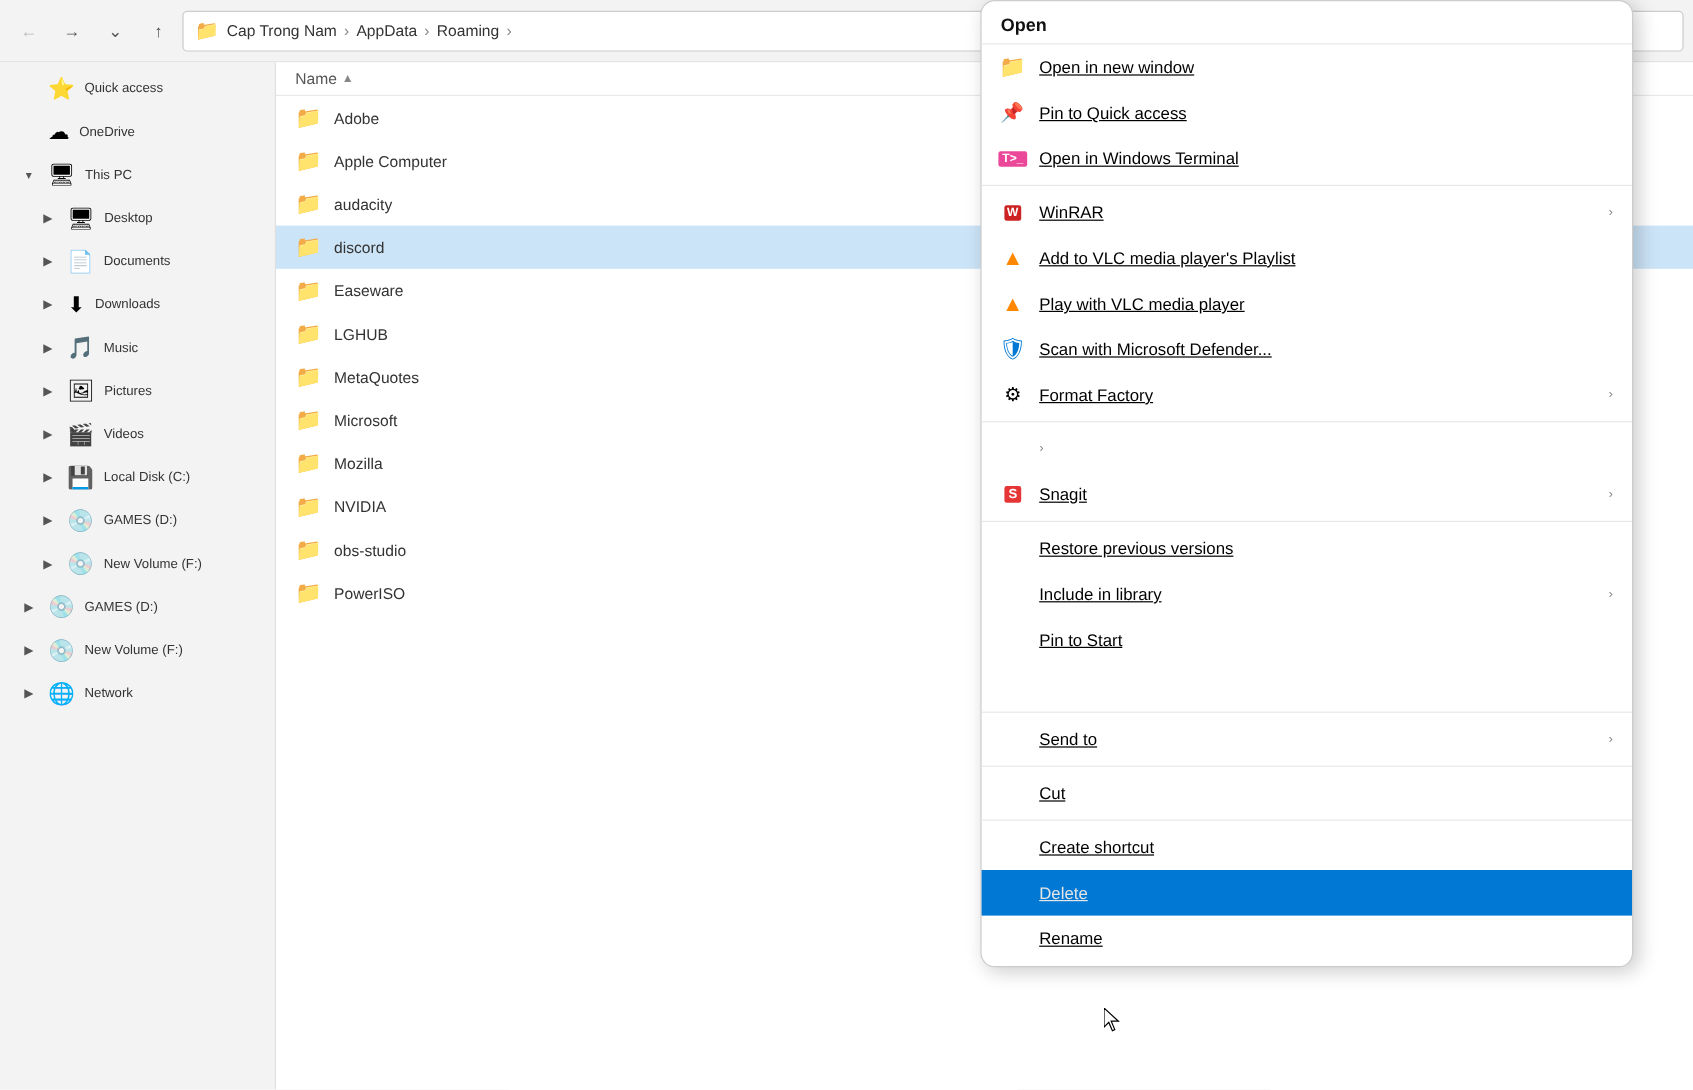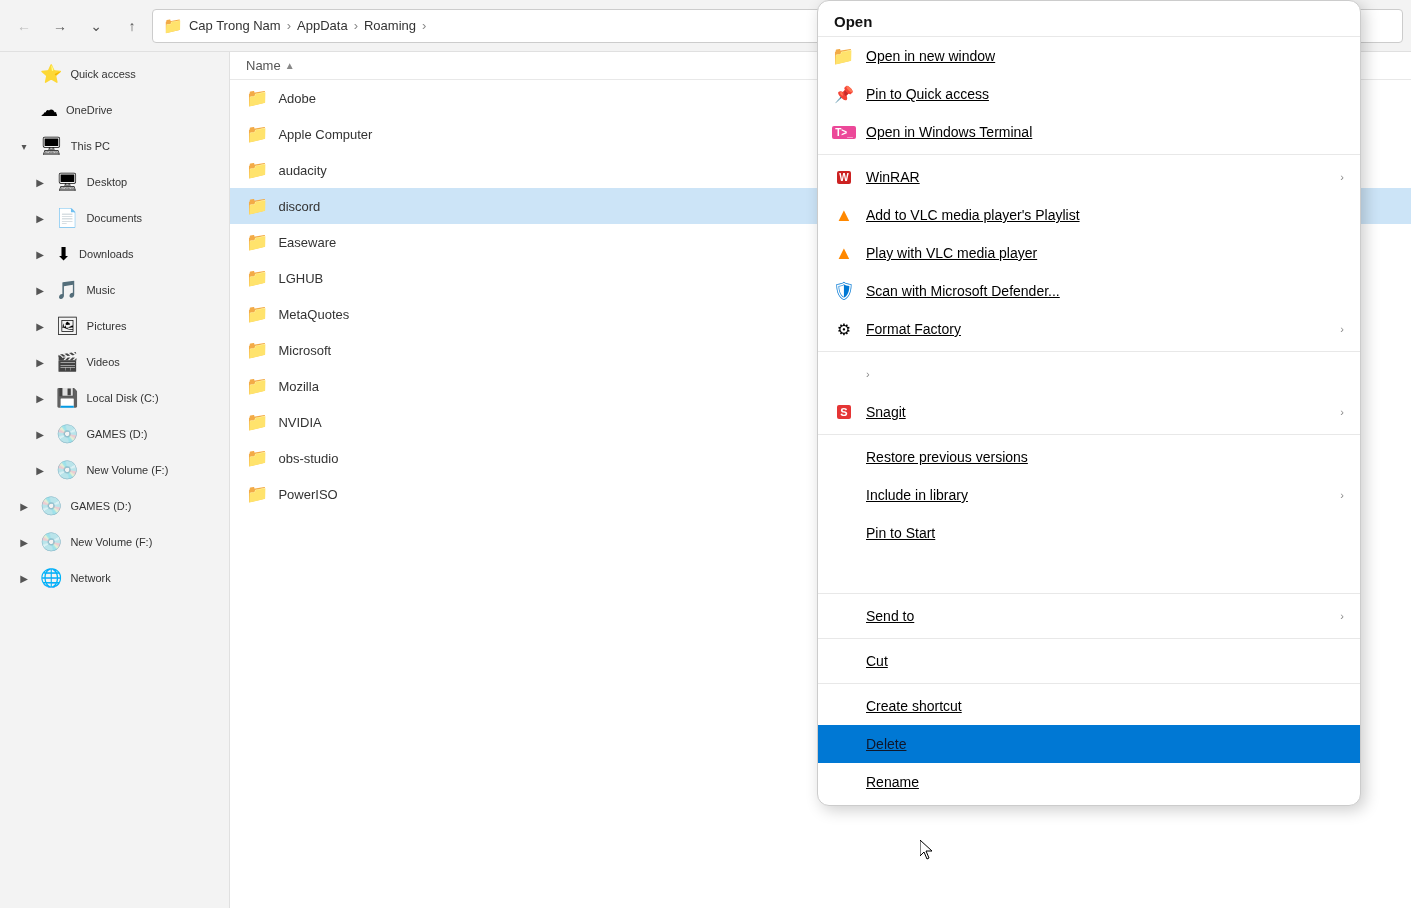--- a/index.html
+++ b/index.html
@@ -158,21 +158,21 @@
       display: flex;
       align-items: center;
       height: 38px;
       padding: 0 16px;
       cursor: pointer;
       gap: 12px;
       position: relative;
     }
     .ctx-item.highlighted {
       background: #0078d4;
-      color: #0f172a;
+      color: #e5e5e5;
       justify-content: center;
     }
     .ctx-item .ctx-icon {
       width: 20px; height: 20px;
       display: flex; align-items: center; justify-content: center;
       font-size: 16px;
       flex-shrink: 0;
     }
     .ctx-item .ctx-label {
       flex: 1;

